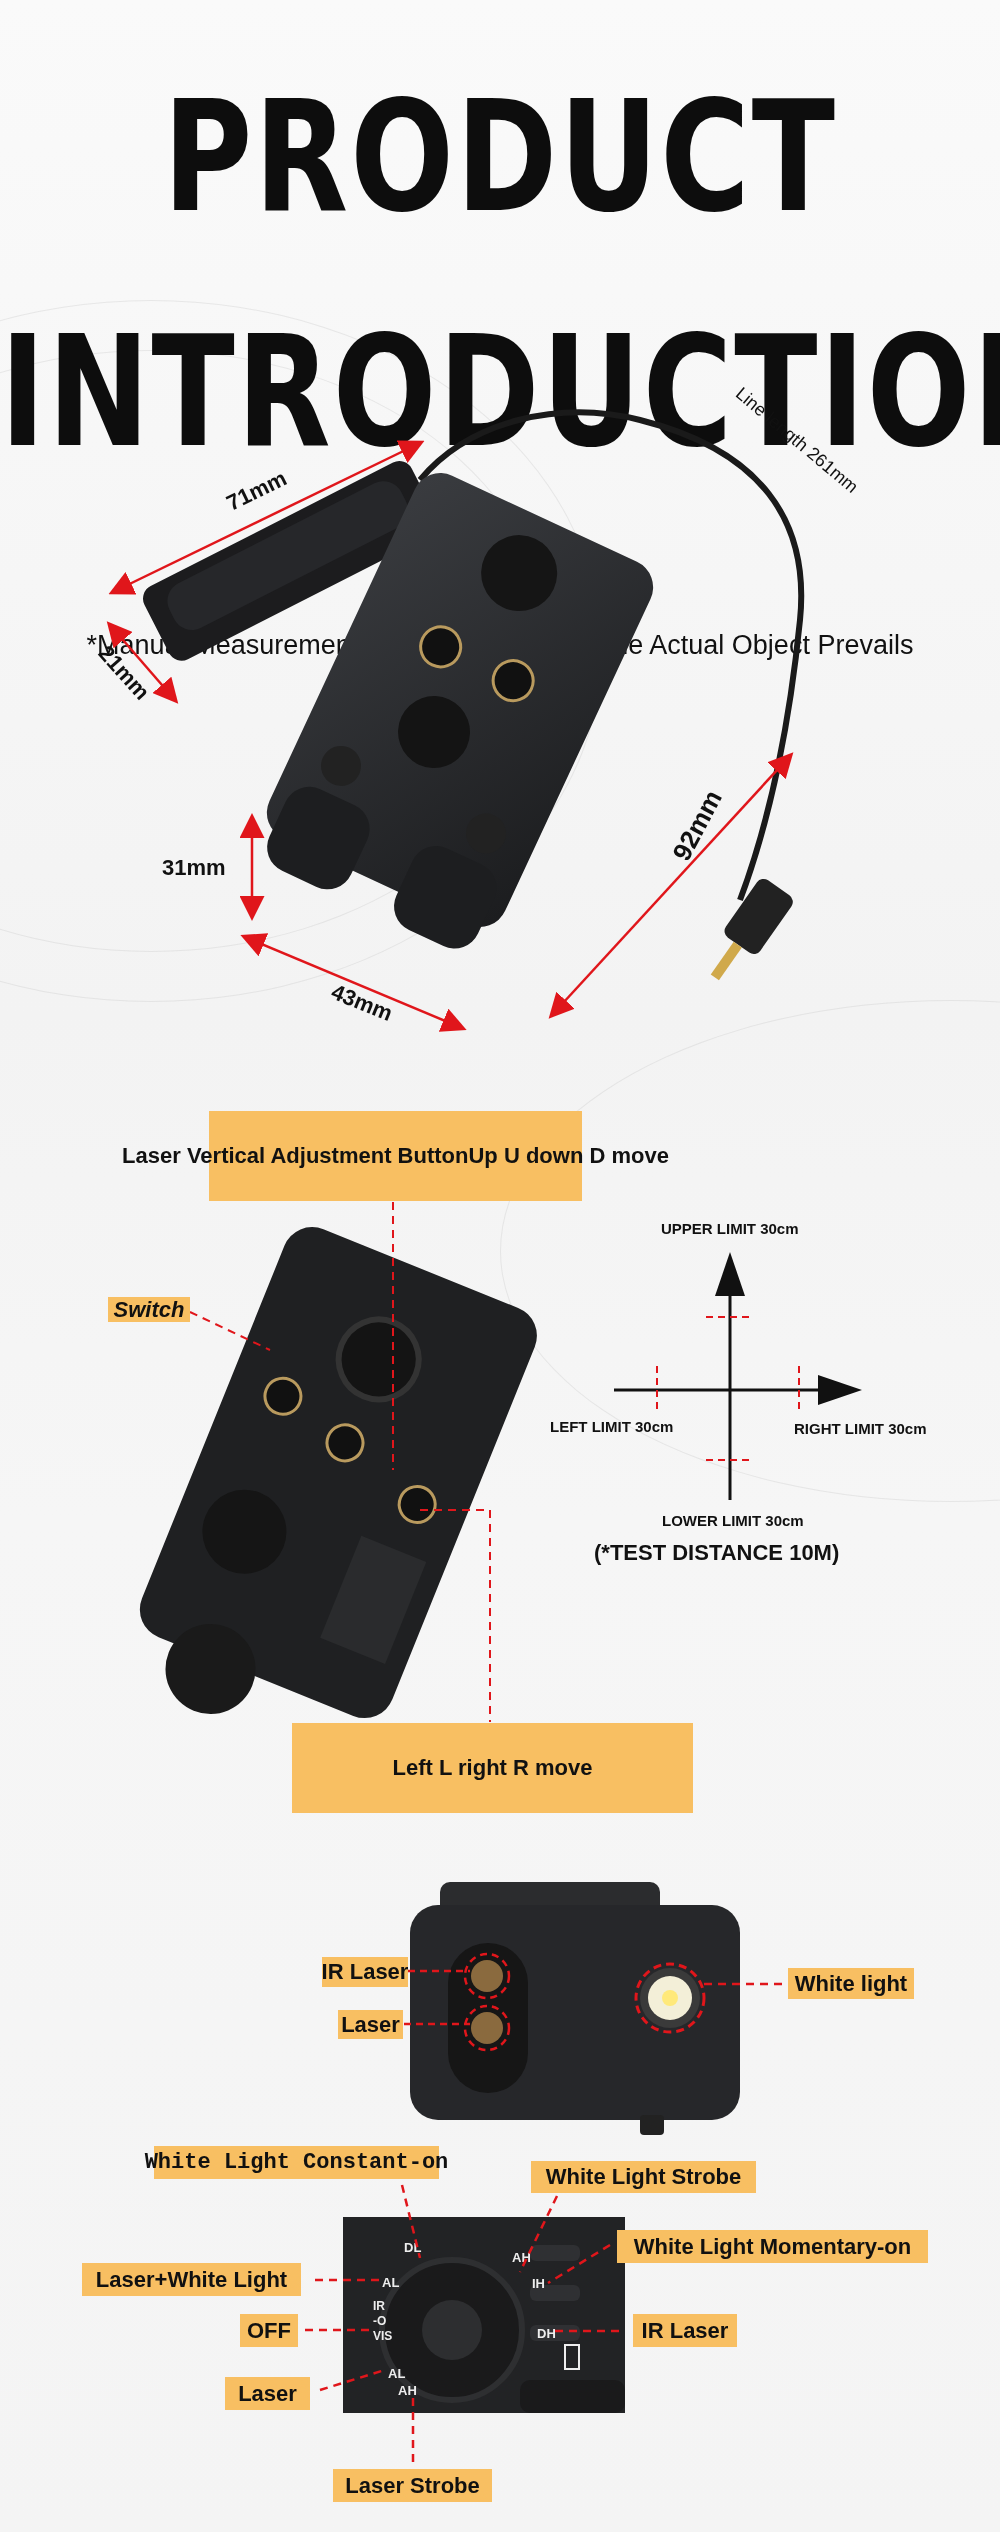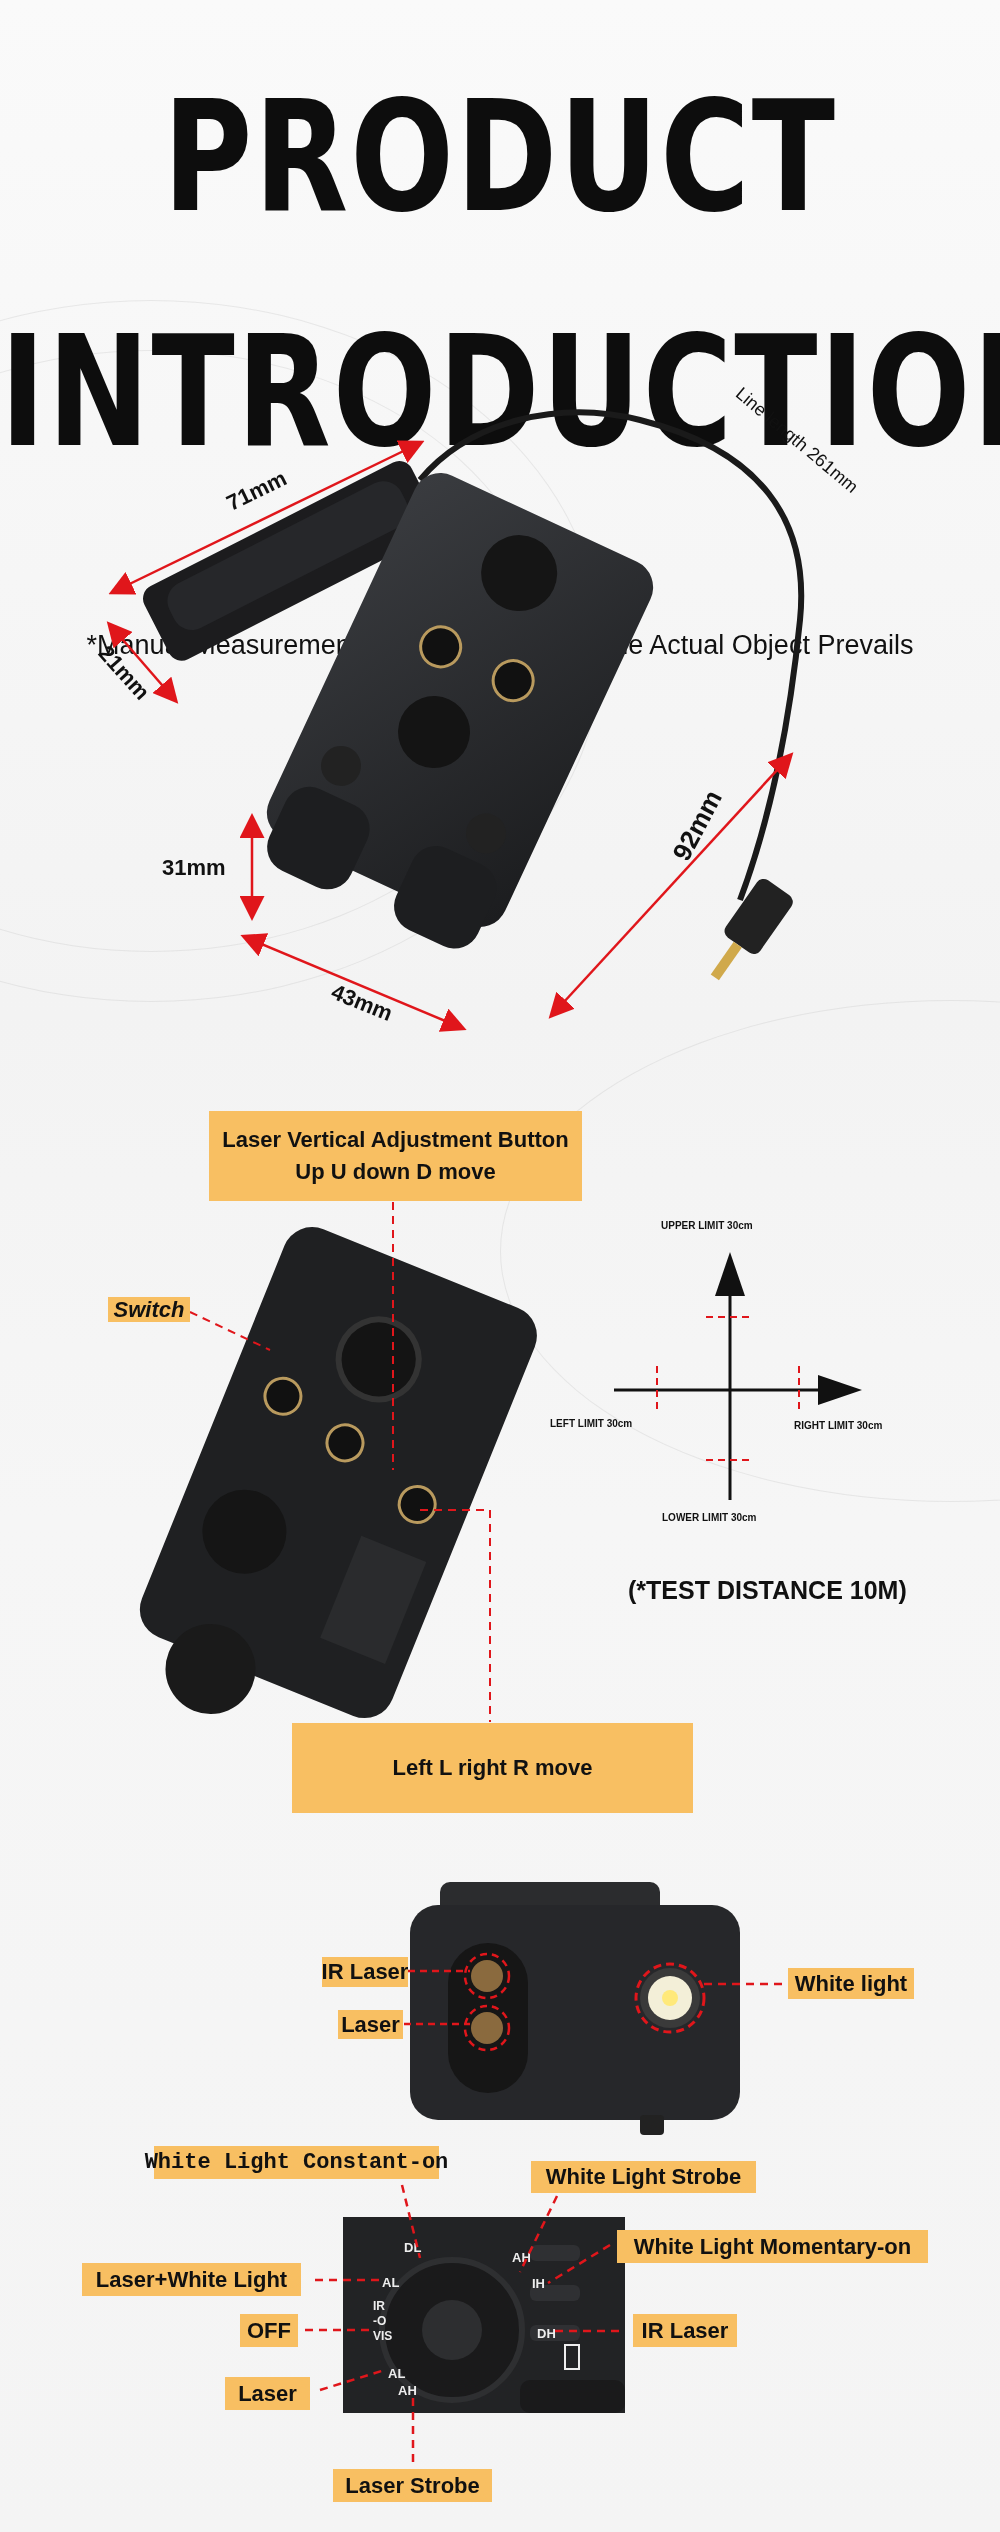--- a/index.html
+++ b/index.html
@@ -12,23 +12,23 @@
   .t1 { top:70px; font-size:122px; line-height:140px; }
   .t2 { top:305px; font-size:122px; line-height:140px; }
   .bars { position:absolute; left:484px; top:538px; width:36px; height:48px; display:flex; justify-content:space-between; }
   .bars span { width:7px; height:48px; background:#f5bd55; border-radius:4px; display:block; }
   .subtitle { position:absolute; top:630px; left:0; width:1000px; text-align:center;
     font-size:27px; color:#111; }
   .swirl { position:absolute; border-radius:50%; border:1px solid rgba(200,200,200,.35); }
   .tag { position:absolute; background:#f8bf62; color:#111; font-weight:bold;
     font-family:"Liberation Sans", sans-serif; display:flex; align-items:center; justify-content:center;
     text-align:center; white-space:nowrap; font-size:22px; line-height:30px; }
-  .tag.big { font-size:22px; line-height:32px; flex-direction:column; }
+  .tag.big { font-size:22px; line-height:32px; flex-direction:row; }
   .dim { position:absolute; font-size:22px; font-weight:bold; color:#111; white-space:nowrap; }
-  .xlabel { position:absolute; font-size:10px; font-weight:bold; color:#111; white-space:nowrap; }
+  .xlabel { position:absolute; font-size:15px; font-weight:bold; color:#111; white-space:nowrap; }
   svg.layer { position:absolute; left:0; top:0; }
 </style>
 </head>
 <body>
 
 <div class="swirl" style="left:-300px;top:300px;width:900px;height:700px;"></div>
 <div class="swirl" style="left:-250px;top:350px;width:800px;height:600px;"></div>
 <div class="swirl" style="left:500px;top:1000px;width:900px;height:500px;"></div>
 
 <div class="title t1">PRODUCT</div>
@@ -121,21 +121,21 @@
   <div>Up U down D move</div>
 </div>
 <div class="tag" style="left:108px;top:1297px;width:82px;height:25px;font-style:italic;">Switch</div>
 <div class="tag big" style="left:292px;top:1723px;width:401px;height:90px;">
   <div>Left L right R move</div>
 </div>
 <div class="xlabel" style="left:661px;top:1220px;">UPPER LIMIT 30cm</div>
 <div class="xlabel" style="left:550px;top:1418px;">LEFT LIMIT 30cm</div>
 <div class="xlabel" style="left:794px;top:1420px;">RIGHT LIMIT 30cm</div>
 <div class="xlabel" style="left:662px;top:1512px;">LOWER LIMIT 30cm</div>
-<div class="xlabel" style="left:628px;top:1540px;font-size:25px;margin-top:36px;">(*TEST DISTANCE 10M)</div>
+<div class="xlabel" style="left:594px;top:1540px;font-size:22px;">(*TEST DISTANCE 10M)</div>
 
 <svg class="layer" width="1000" height="2532">
   <g>
     <rect x="440" y="1882" width="220" height="40" rx="10" fill="#2b2c2e"></rect>
     <rect x="410" y="1905" width="330" height="215" rx="28" fill="#26272a"></rect>
     <rect x="448" y="1943" width="80" height="150" rx="40" fill="#161616"></rect>
     <circle cx="487" cy="1976" r="16" fill="#8a6a3e"></circle>
     <circle cx="487" cy="2028" r="16" fill="#8a6a3e"></circle>
     <circle cx="670" cy="1998" r="30" fill="#3a3a3a"></circle>
     <circle cx="670" cy="1998" r="22" fill="#f3efd8"></circle>

